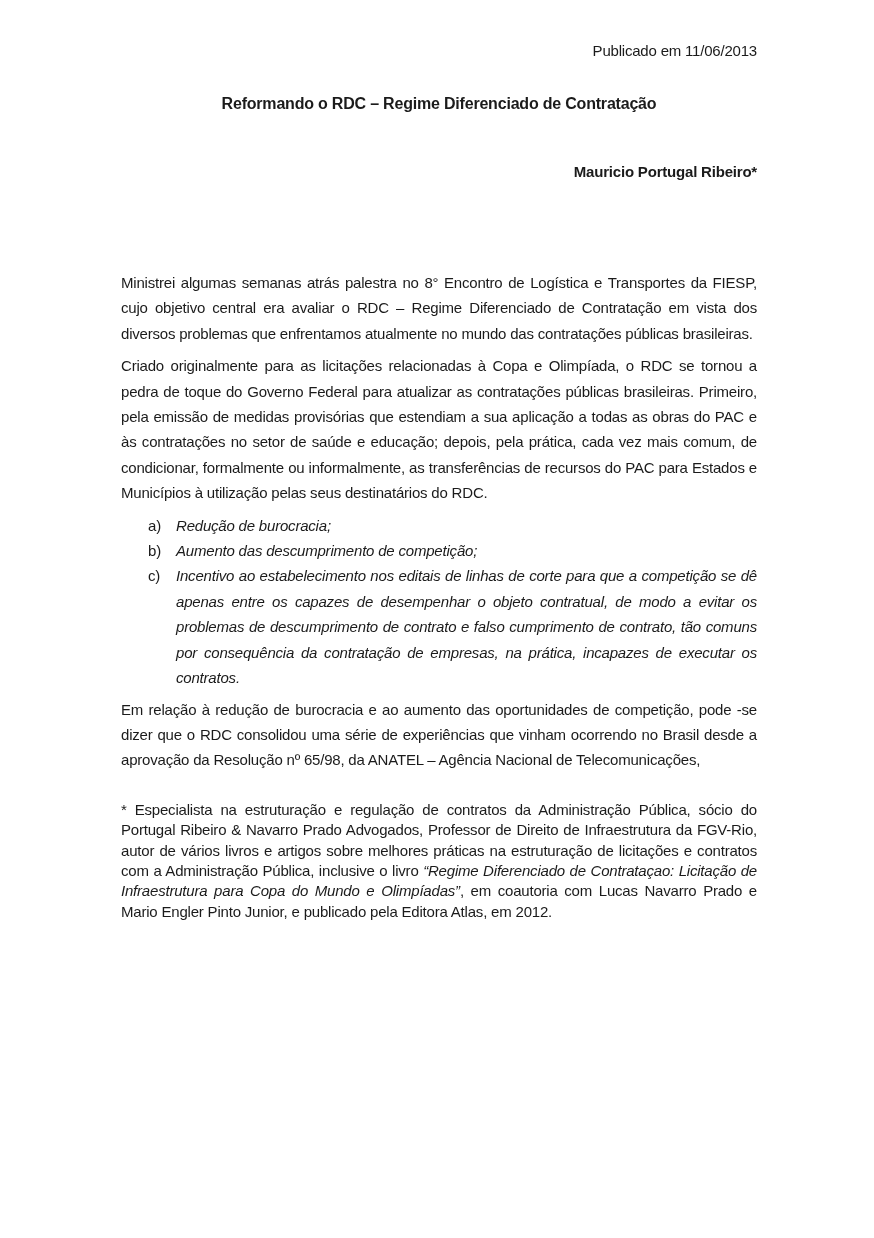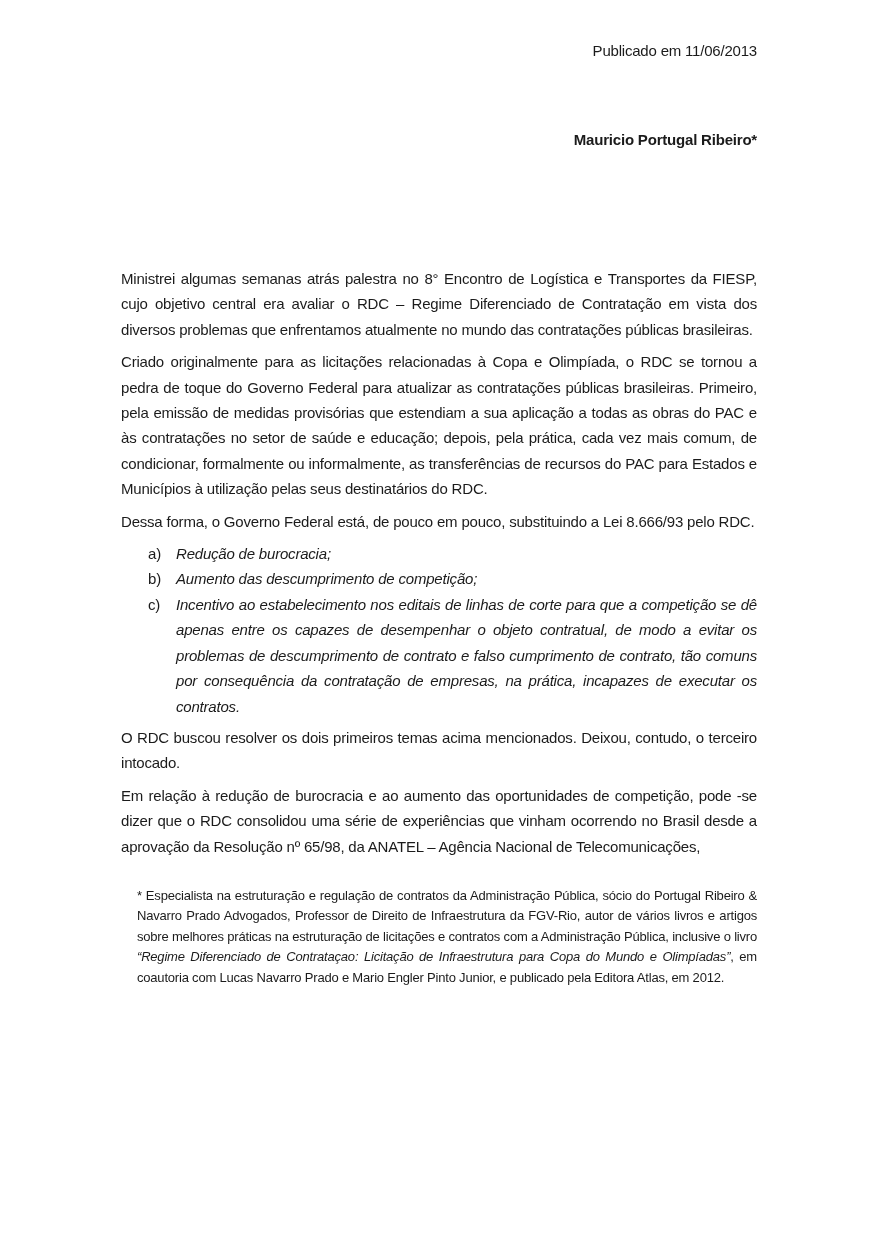--- a/index.html
+++ b/index.html
@@ -28,36 +28,36 @@
   }
   .doc-title {
     margin: 32px 0 0 0;
     text-align: center;
     font-size: 16px;
     font-weight: bold;
     line-height: 22px;
     letter-spacing: -0.2px;
   }
   .author {
-    margin-top: 68px;
+    margin-top: 46px;
     text-align: right;
     font-size: 15px;
     font-weight: bold;
     line-height: 21px;
     letter-spacing: -0.2px;
   }
   .body-text p {
     margin: 0 0 7px 0;
     font-size: 15px;
     line-height: 25.4px;
     letter-spacing: -0.2px;
     text-align: justify;
   }
   .body-text p.first {
-    margin-top: 116px;
+    margin-top: 88px;
   }
   .doc-list {
     margin: 0 0 6px 0;
     padding-left: 27px;
   }
   .doc-list .list-item {
     display: flex;
     font-size: 15px;
     line-height: 25.4px;
     letter-spacing: -0.2px;
@@ -65,65 +65,63 @@
   .doc-list .marker {
     flex: 0 0 28px;
   }
   .doc-list .item-text {
     flex: 1 1 auto;
     text-align: justify;
     font-style: italic;
   }
   .footnote {
     margin-top: 27px;
-    font-size: 13px;
+    font-size: 15px;
     line-height: 20.4px;
     letter-spacing: -0.2px;
     text-align: justify;
-    margin-left: 16px;
   }
   .footnote .book-title {
     font-style: italic;
   }
 </style>
 </head>
 <body>
 
 <div class="page">
 
   <div class="pub-date">Publicado em 11/06/2013</div>
 
+  <div class="doc-title">Reformando o RDC – Regime Diferenciado de Contratação</div>
 
   <div class="author">Mauricio Portugal Ribeiro*</div>
 
   <div class="body-text">
 
     <p class="first">Ministrei algumas semanas atrás palestra no 8° Encontro de Logística e Transportes da FIESP, cujo objetivo central era avaliar o RDC – Regime Diferenciado de Contratação em vista dos diversos problemas que enfrentamos atualmente no mundo das contratações públicas brasileiras.</p>
 
     <p>Criado originalmente para as licitações relacionadas à Copa e Olimpíada, o RDC se tornou a pedra de toque do Governo Federal para atualizar as contratações públicas brasileiras. Primeiro, pela emissão de medidas provisórias que estendiam a sua aplicação a todas as obras do PAC e às contratações no setor de saúde e educação; depois, pela prática, cada vez mais comum, de condicionar, formalmente ou informalmente, as transferências de recursos do PAC para Estados e Municípios à utilização pelas seus destinatários do RDC.</p>
 
-    <p>Dessa forma, o Governo Federal está, de pouco em pouco, substituindo a Lei 8.666/93 pelo RDC.</p>
 
 
     <div class="doc-list">
       <div class="list-item">
         <span class="marker">a)</span>
         <span class="item-text">Redução de burocracia;</span>
       </div>
       <div class="list-item">
         <span class="marker">b)</span>
         <span class="item-text">Aumento das descumprimento de competição;</span>
       </div>
       <div class="list-item">
         <span class="marker">c)</span>
         <span class="item-text">Incentivo ao estabelecimento nos editais de linhas de corte para que a competição se dê apenas entre os capazes de desempenhar o objeto contratual, de modo a evitar os problemas de descumprimento de contrato e falso cumprimento de contrato, tão comuns por consequência da contratação de empresas, na prática, incapazes de executar os contratos.</span>
       </div>
     </div>
 
-    <p>O RDC buscou resolver os dois primeiros temas acima mencionados. Deixou, contudo, o terceiro intocado.</p>
 
     <p>Em relação à redução de burocracia e ao aumento das oportunidades de competição, pode -se dizer que o RDC consolidou uma série de experiências que vinham ocorrendo no Brasil desde a aprovação da Resolução nº 65/98, da ANATEL – Agência Nacional de Telecomunicações,</p>
 
   </div>
 
   <div class="footnote">
     <span>* Especialista na estruturação e regulação de contratos da Administração Pública, sócio do Portugal Ribeiro &amp; Navarro Prado Advogados, Professor de Direito de Infraestrutura da FGV-Rio, autor de vários livros e artigos sobre melhores práticas na estruturação de licitações e contratos com a Administração Pública, inclusive o livro </span><span class="book-title">“Regime Diferenciado de Contrataçao: Licitação de Infraestrutura para Copa do Mundo e Olimpíadas”</span><span>, em coautoria com Lucas Navarro Prado e Mario Engler Pinto Junior, e publicado pela Editora Atlas, em 2012.</span>
   </div>
 
 </div>

